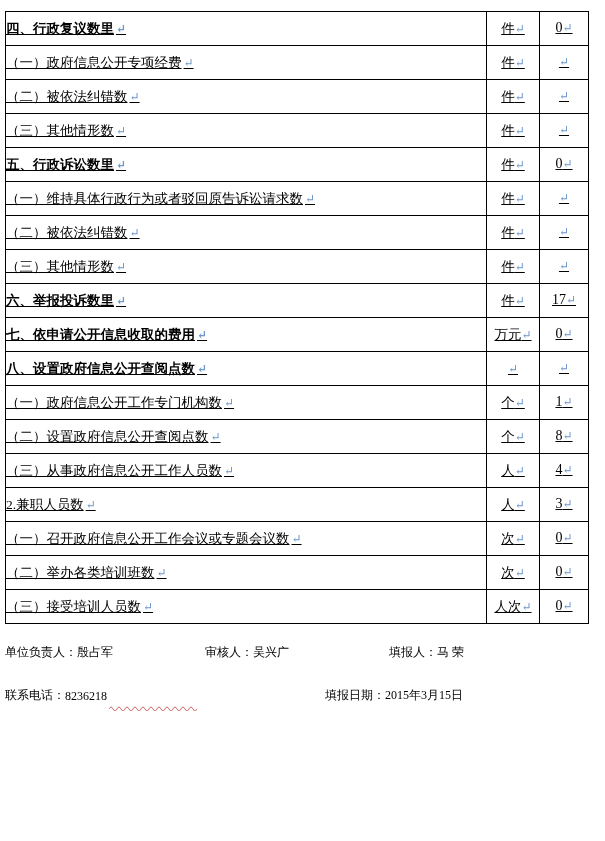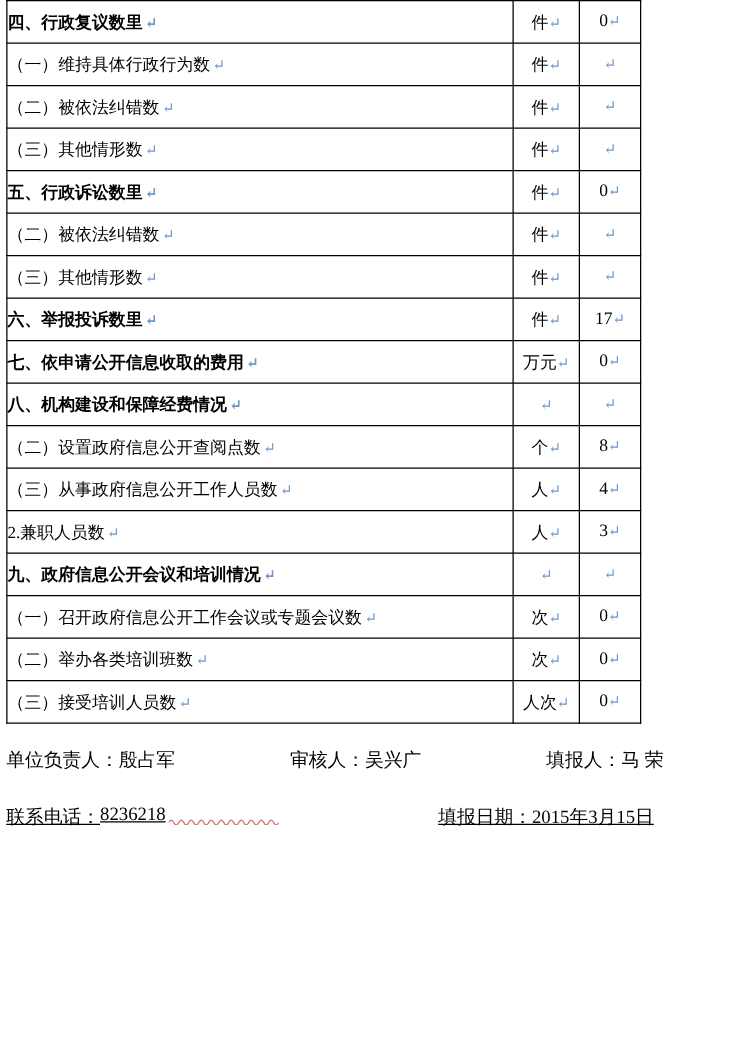--- a/index.html
+++ b/index.html
@@ -15,24 +15,25 @@
     position: relative;
     overflow: hidden;
   }
   .page {
     position: relative;
     width: 605px;
     height: 841px;
   }
   table.report {
     border-collapse: collapse;
-    width: 508px;
+    width: 584px;
     margin-left: 5px;
-    margin-top: 0;
+    margin-top: 11px;
     table-layout: fixed;
+    text-decoration: underline;
   }
   table.report td {
     border: 1px solid #000000;
     font-size: 13.5px;
     line-height: 1.45;
     padding: 0;
     vertical-align: middle;
   }
   td.label {
     text-align: left;
@@ -61,32 +62,31 @@
   .pilcrow-c {
     color: #6f97c9;
     font-size: 12px;
   }
   .rowtall td { height: 33px; }
   .row2line td { height: 58px; }
   .footer {
     margin-top: 14px;
     margin-left: 5px;
     width: 584px;
-    font-size: 15px;
+    font-size: 12px;
   }
   .footer .line1 {
     display: flex;
     align-items: baseline;
     padding: 6px 0 0 0;
   }
   .footer .line2 {
     display: flex;
-    align-items: flex-start;
+    align-items: flex-end;
     padding: 26px 0 0 0;
-    text-decoration: underline;
   }
   .f-item { white-space: nowrap; }
   .f-gap-a { width: 92px; }
   .f-gap-b { width: 100px; }
   .f-gap-c { width: 128px; }
   .squiggle {
     display: inline-block;
     width: 88px;
     height: 8px;
     margin-left: 2px;
@@ -104,38 +104,43 @@
 <div class="page">
 
   <table class="report">
     <tbody id="table-body">
         <tr class="rowtall">
           <td class="label  section"><span>四、行政复议数里</span><span class="pilcrow">↵</span></td>
           <td class="unit"><span>件</span><span class="pilcrow-c">↵</span></td>
           <td class="value"><span class="valnum">0</span><span class="pilcrow-c">↵</span></td>
         </tr>
         <tr class="rowtall">
-          <td class="label ind1"><span>（一）维持具体行政行为数</span><span class="pilcrow">↵</span></td>
+          <td class="label ind1"><span>（一）政府信息公开专项经费</span><span class="pilcrow">↵</span></td>
           <td class="unit"><span>件</span><span class="pilcrow-c">↵</span></td>
           <td class="value"><span class="valnum"></span><span class="pilcrow-c">↵</span></td>
         </tr>
         <tr class="rowtall">
           <td class="label ind1"><span>（二）被依法纠错数</span><span class="pilcrow">↵</span></td>
           <td class="unit"><span>件</span><span class="pilcrow-c">↵</span></td>
           <td class="value"><span class="valnum"></span><span class="pilcrow-c">↵</span></td>
         </tr>
         <tr class="rowtall">
           <td class="label ind1"><span>（三）其他情形数</span><span class="pilcrow">↵</span></td>
           <td class="unit"><span>件</span><span class="pilcrow-c">↵</span></td>
           <td class="value"><span class="valnum"></span><span class="pilcrow-c">↵</span></td>
         </tr>
         <tr class="rowtall">
           <td class="label  section"><span>五、行政诉讼数里</span><span class="pilcrow">↵</span></td>
           <td class="unit"><span>件</span><span class="pilcrow-c">↵</span></td>
           <td class="value"><span class="valnum">0</span><span class="pilcrow-c">↵</span></td>
+        </tr>
+        <tr class="rowtall">
+          <td class="label ind1"><span>（一）维持具体行政行为或者驳回原告诉讼请求数</span><span class="pilcrow">↵</span></td>
+          <td class="unit"><span>件</span><span class="pilcrow-c">↵</span></td>
+          <td class="value"><span class="valnum"></span><span class="pilcrow-c">↵</span></td>
         </tr>
         <tr class="rowtall">
           <td class="label ind1"><span>（二）被依法纠错数</span><span class="pilcrow">↵</span></td>
           <td class="unit"><span>件</span><span class="pilcrow-c">↵</span></td>
           <td class="value"><span class="valnum"></span><span class="pilcrow-c">↵</span></td>
         </tr>
         <tr class="rowtall">
           <td class="label ind1"><span>（三）其他情形数</span><span class="pilcrow">↵</span></td>
           <td class="unit"><span>件</span><span class="pilcrow-c">↵</span></td>
           <td class="value"><span class="valnum"></span><span class="pilcrow-c">↵</span></td>
@@ -144,43 +149,43 @@
           <td class="label  section"><span>六、举报投诉数里</span><span class="pilcrow">↵</span></td>
           <td class="unit"><span>件</span><span class="pilcrow-c">↵</span></td>
           <td class="value"><span class="valnum">17</span><span class="pilcrow-c">↵</span></td>
         </tr>
         <tr class="rowtall">
           <td class="label  section"><span>七、依申请公开信息收取的费用</span><span class="pilcrow">↵</span></td>
           <td class="unit"><span>万元</span><span class="pilcrow-c">↵</span></td>
           <td class="value"><span class="valnum">0</span><span class="pilcrow-c">↵</span></td>
         </tr>
         <tr class="rowtall">
-          <td class="label  section"><span>八、机构建设和保障经费情况</span><span class="pilcrow">↵</span></td>
+          <td class="label  section"><span>八、设置政府信息公开查阅点数</span><span class="pilcrow">↵</span></td>
           <td class="unit"><span></span><span class="pilcrow-c">↵</span></td>
           <td class="value"><span class="valnum"></span><span class="pilcrow-c">↵</span></td>
+        </tr>
+        <tr class="rowtall">
+          <td class="label ind1"><span>（一）政府信息公开工作专门机构数</span><span class="pilcrow">↵</span></td>
+          <td class="unit"><span>个</span><span class="pilcrow-c">↵</span></td>
+          <td class="value"><span class="valnum">1</span><span class="pilcrow-c">↵</span></td>
         </tr>
         <tr class="rowtall">
           <td class="label ind1"><span>（二）设置政府信息公开查阅点数</span><span class="pilcrow">↵</span></td>
           <td class="unit"><span>个</span><span class="pilcrow-c">↵</span></td>
           <td class="value"><span class="valnum">8</span><span class="pilcrow-c">↵</span></td>
         </tr>
         <tr class="rowtall">
           <td class="label ind1"><span>（三）从事政府信息公开工作人员数</span><span class="pilcrow">↵</span></td>
           <td class="unit"><span>人</span><span class="pilcrow-c">↵</span></td>
           <td class="value"><span class="valnum">4</span><span class="pilcrow-c">↵</span></td>
         </tr>
         <tr class="rowtall">
           <td class="label ind2"><span>2.兼职人员数</span><span class="pilcrow">↵</span></td>
           <td class="unit"><span>人</span><span class="pilcrow-c">↵</span></td>
           <td class="value"><span class="valnum">3</span><span class="pilcrow-c">↵</span></td>
-        </tr>
-        <tr class="rowtall">
-          <td class="label  section"><span>九、政府信息公开会议和培训情况</span><span class="pilcrow">↵</span></td>
-          <td class="unit"><span></span><span class="pilcrow-c">↵</span></td>
-          <td class="value"><span class="valnum"></span><span class="pilcrow-c">↵</span></td>
         </tr>
         <tr class="rowtall">
           <td class="label ind1"><span>（一）召开政府信息公开工作会议或专题会议数</span><span class="pilcrow">↵</span></td>
           <td class="unit"><span>次</span><span class="pilcrow-c">↵</span></td>
           <td class="value"><span class="valnum">0</span><span class="pilcrow-c">↵</span></td>
         </tr>
         <tr class="rowtall">
           <td class="label ind1"><span>（二）举办各类培训班数</span><span class="pilcrow">↵</span></td>
           <td class="unit"><span>次</span><span class="pilcrow-c">↵</span></td>
           <td class="value"><span class="valnum">0</span><span class="pilcrow-c">↵</span></td>

